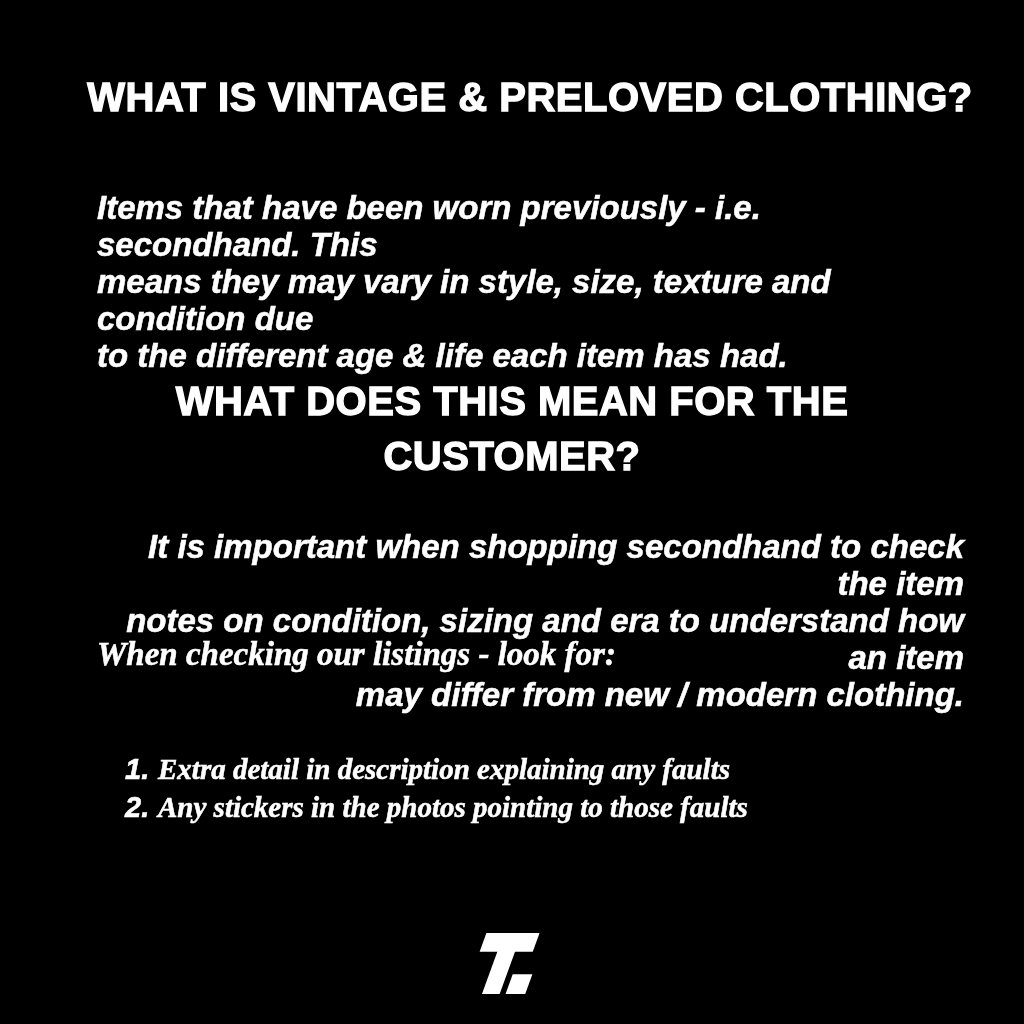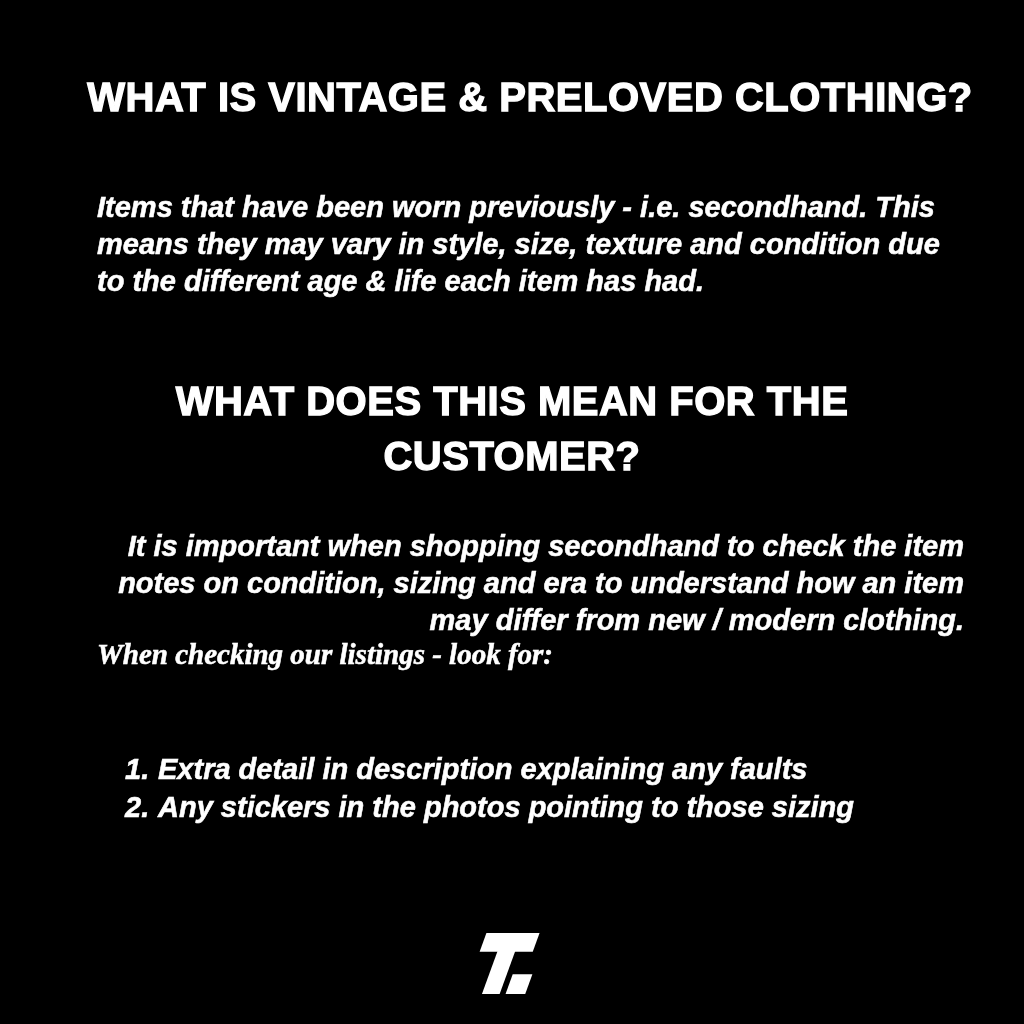--- a/index.html
+++ b/index.html
@@ -28,21 +28,21 @@
     white-space: pre-line;
   }
   #main-title { top: 77px; padding-left: 36px; }
   #section-heading { top: 374px; line-height: 55px; }
   .body-text {
     position: absolute;
     left: 97px;
     right: 60px;
     font-style: italic;
     font-weight: 700;
-    font-size: 29px;
+    font-size: 33px;
     line-height: 37px;
     -webkit-text-stroke: 0.55px #ffffff;
     white-space: pre-line;
   }
   #intro-paragraph { top: 189px; }
   #body-paragraph  { top: 528px; text-align: right; }
   #list-intro      { top: 636px; font-family: Liberation Serif, serif; }
   #fault-list {
     position: absolute;
     left: 125px;
@@ -54,21 +54,21 @@
     font-style: italic;
     font-weight: 700;
     font-size: 29px;
     line-height: 38px;
     -webkit-text-stroke: 0.55px #ffffff;
   }
   .list-num {
     width: 33px;
     flex: 0 0 33px;
   }
-  .list-text { flex: 1; }
+  .list-text { flex: 1; font-family: Liberation Serif, serif; }
   #brand-logo {
     position: absolute;
     left: 478px;
     top: 933px;
     width: 70px;
     height: 61px;
   }
   #brand-logo svg { display: block; width: 70px; height: 61px; }
 </style>
 </head>
@@ -89,21 +89,21 @@
 
 <div class="body-text" id="list-intro">When checking our listings - look for:</div>
 
 <div id="fault-list">
   <div class="list-row">
     <span class="list-num">1.</span>
     <span class="list-text">Extra detail in description explaining any faults</span>
   </div>
   <div class="list-row">
     <span class="list-num">2.</span>
-    <span class="list-text">Any stickers in the photos pointing to those sizing</span>
+    <span class="list-text">Any stickers in the photos pointing to those faults</span>
   </div>
 </div>
 
 <div id="brand-logo" role="img" aria-label="T.">
   <svg viewBox="0 0 70 62" xmlns="http://www.w3.org/2000/svg" aria-hidden="true">
     <g fill="#ffffff" transform="translate(8,0) skewX(-20)">
       <rect x="0" y="0" width="54" height="19"></rect>
       <rect x="18" y="0" width="18" height="62"></rect>
       <rect x="42" y="42" width="20" height="20"></rect>
     </g>

